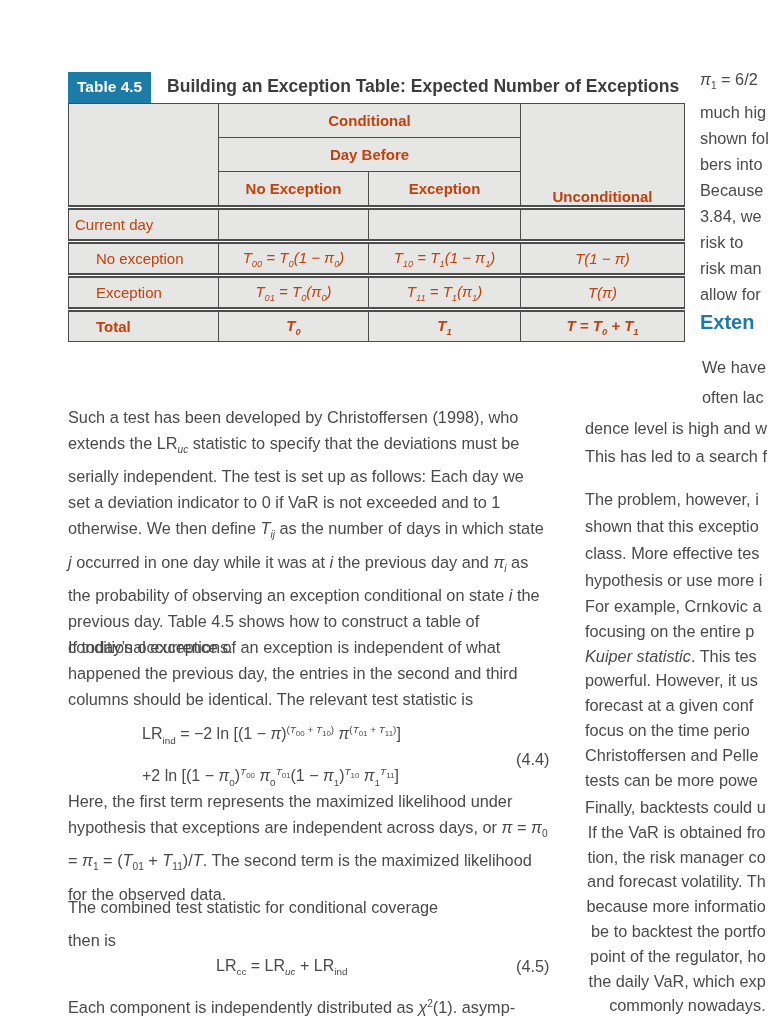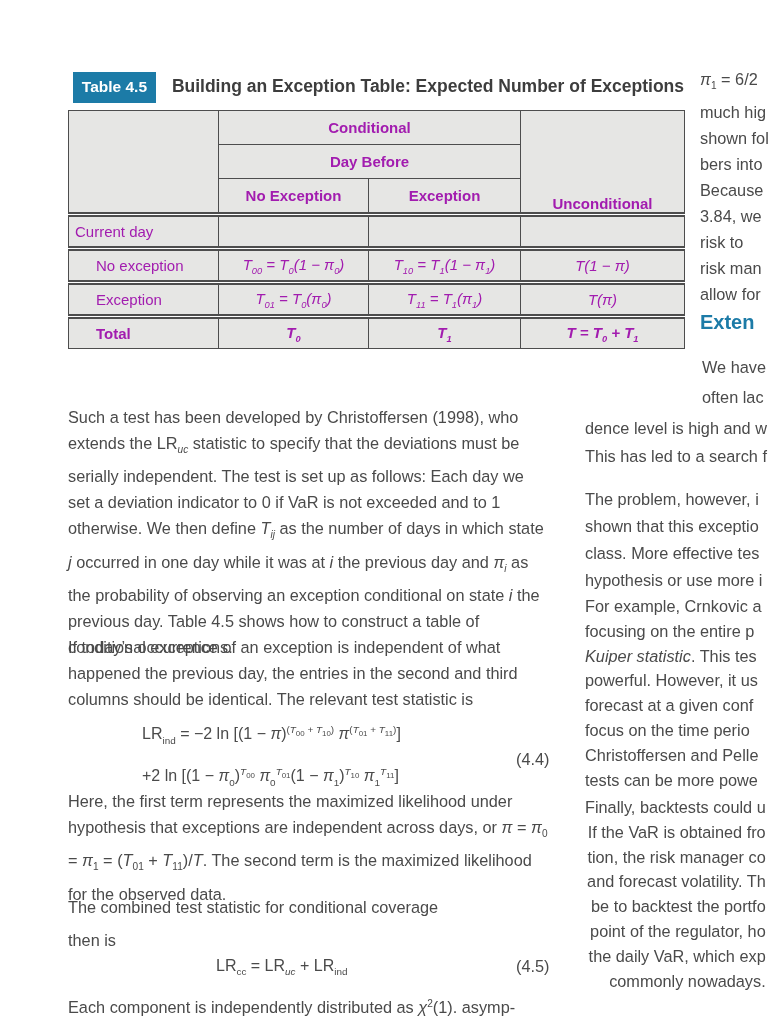--- a/index.html
+++ b/index.html
@@ -13,29 +13,29 @@
     -webkit-font-smoothing:antialiased;
   }
   i{font-style:italic;}
   sub{font-size:0.62em;}
   sup{font-size:0.62em;}
   sup sub{font-size:0.8em;}
   sup i, sub i{letter-spacing:0;}
 
   
   .tbl-block{position:absolute;left:68px;top:72px;width:616px;}
-  .tbl-caption{font-size:17.5px;font-weight:bold;color:#3d3d3d;line-height:26px;text-align:right;}
+  .tbl-caption{font-size:17.5px;font-weight:bold;color:#3d3d3d;line-height:26px;}
   .badge{
     display:inline-block;background:#1C7BA7;color:#ffffff;
     font-weight:bold;font-size:15.5px;padding:2px 9px 3px 9px;
     margin-right:11px;vertical-align:baseline;
   }
   table.xtable{
-    border-collapse:collapse;width:616px;margin-top:7px;
-    font-size:15px;color:#a21caf;table-layout:fixed;
+    border-collapse:collapse;width:616px;
+    font-size:15px;color:#c2410c;table-layout:fixed;
   }
   table.xtable td{
     background:#E6E6E4;
     border-left:1.5px solid #4d4d4d;border-right:1.5px solid #4d4d4d;
     padding:0 6px;overflow:hidden;white-space:nowrap;
   }
   tr.hrow td{height:33px;font-weight:bold;text-align:center;}
   tr.brow td{height:29px;text-align:center;font-style:italic;}
   tr.brow td.lbl{text-align:left;font-style:normal;}
   tr.brow td.lbl.ind{padding-left:27px;}
@@ -180,18 +180,19 @@
       <div class="ln">forecast at a given conf</div>
       <div class="ln">focus on the time perio</div>
       <div class="ln">Christoffersen and Pelle</div>
       <div class="ln">tests can be more powe</div>
     </div>
   <div class="rblock p4">
       <div class="ln">Finally, backtests could u</div>
       <div class="ln">If the VaR is obtained fro</div>
       <div class="ln">tion, the risk manager co</div>
       <div class="ln">and forecast volatility. Th</div>
+      <div class="ln">because more informatio</div>
       <div class="ln">be to backtest the portfo</div>
       <div class="ln">point of the regulator, ho</div>
       <div class="ln">the daily VaR, which exp</div>
       <div class="ln">commonly nowadays.</div>
     </div>
 </div>
 
 </body></html>

